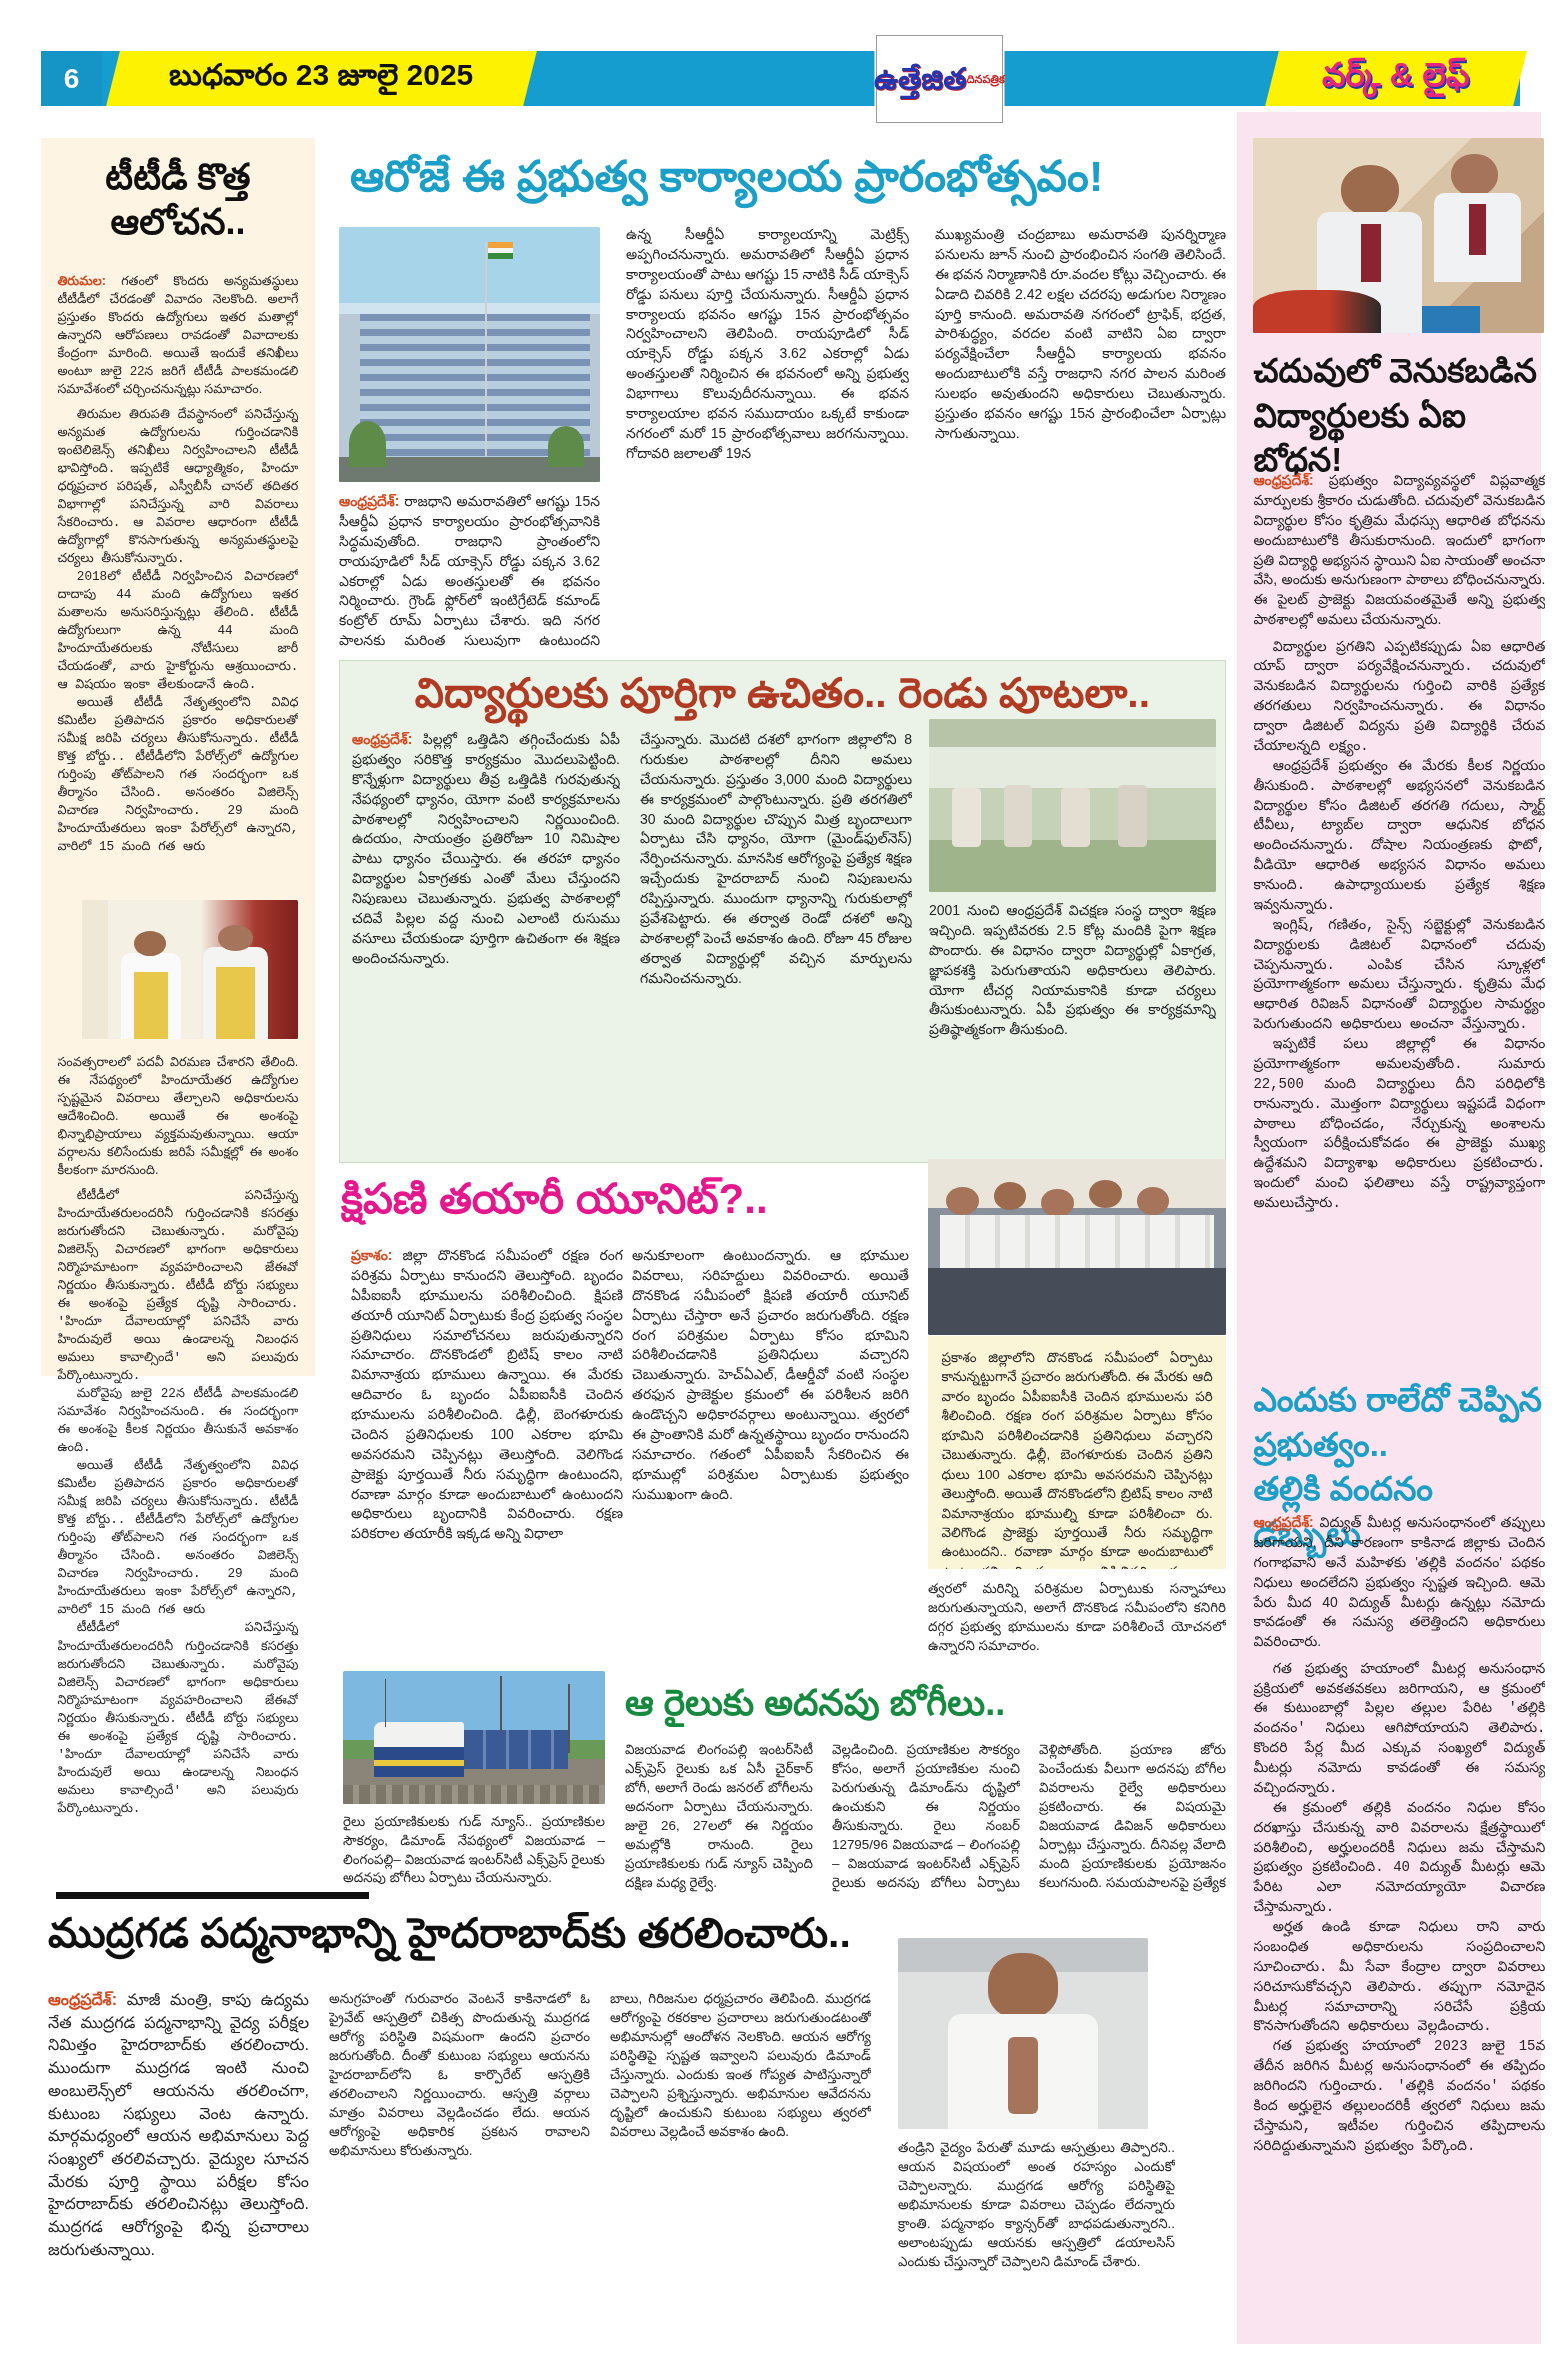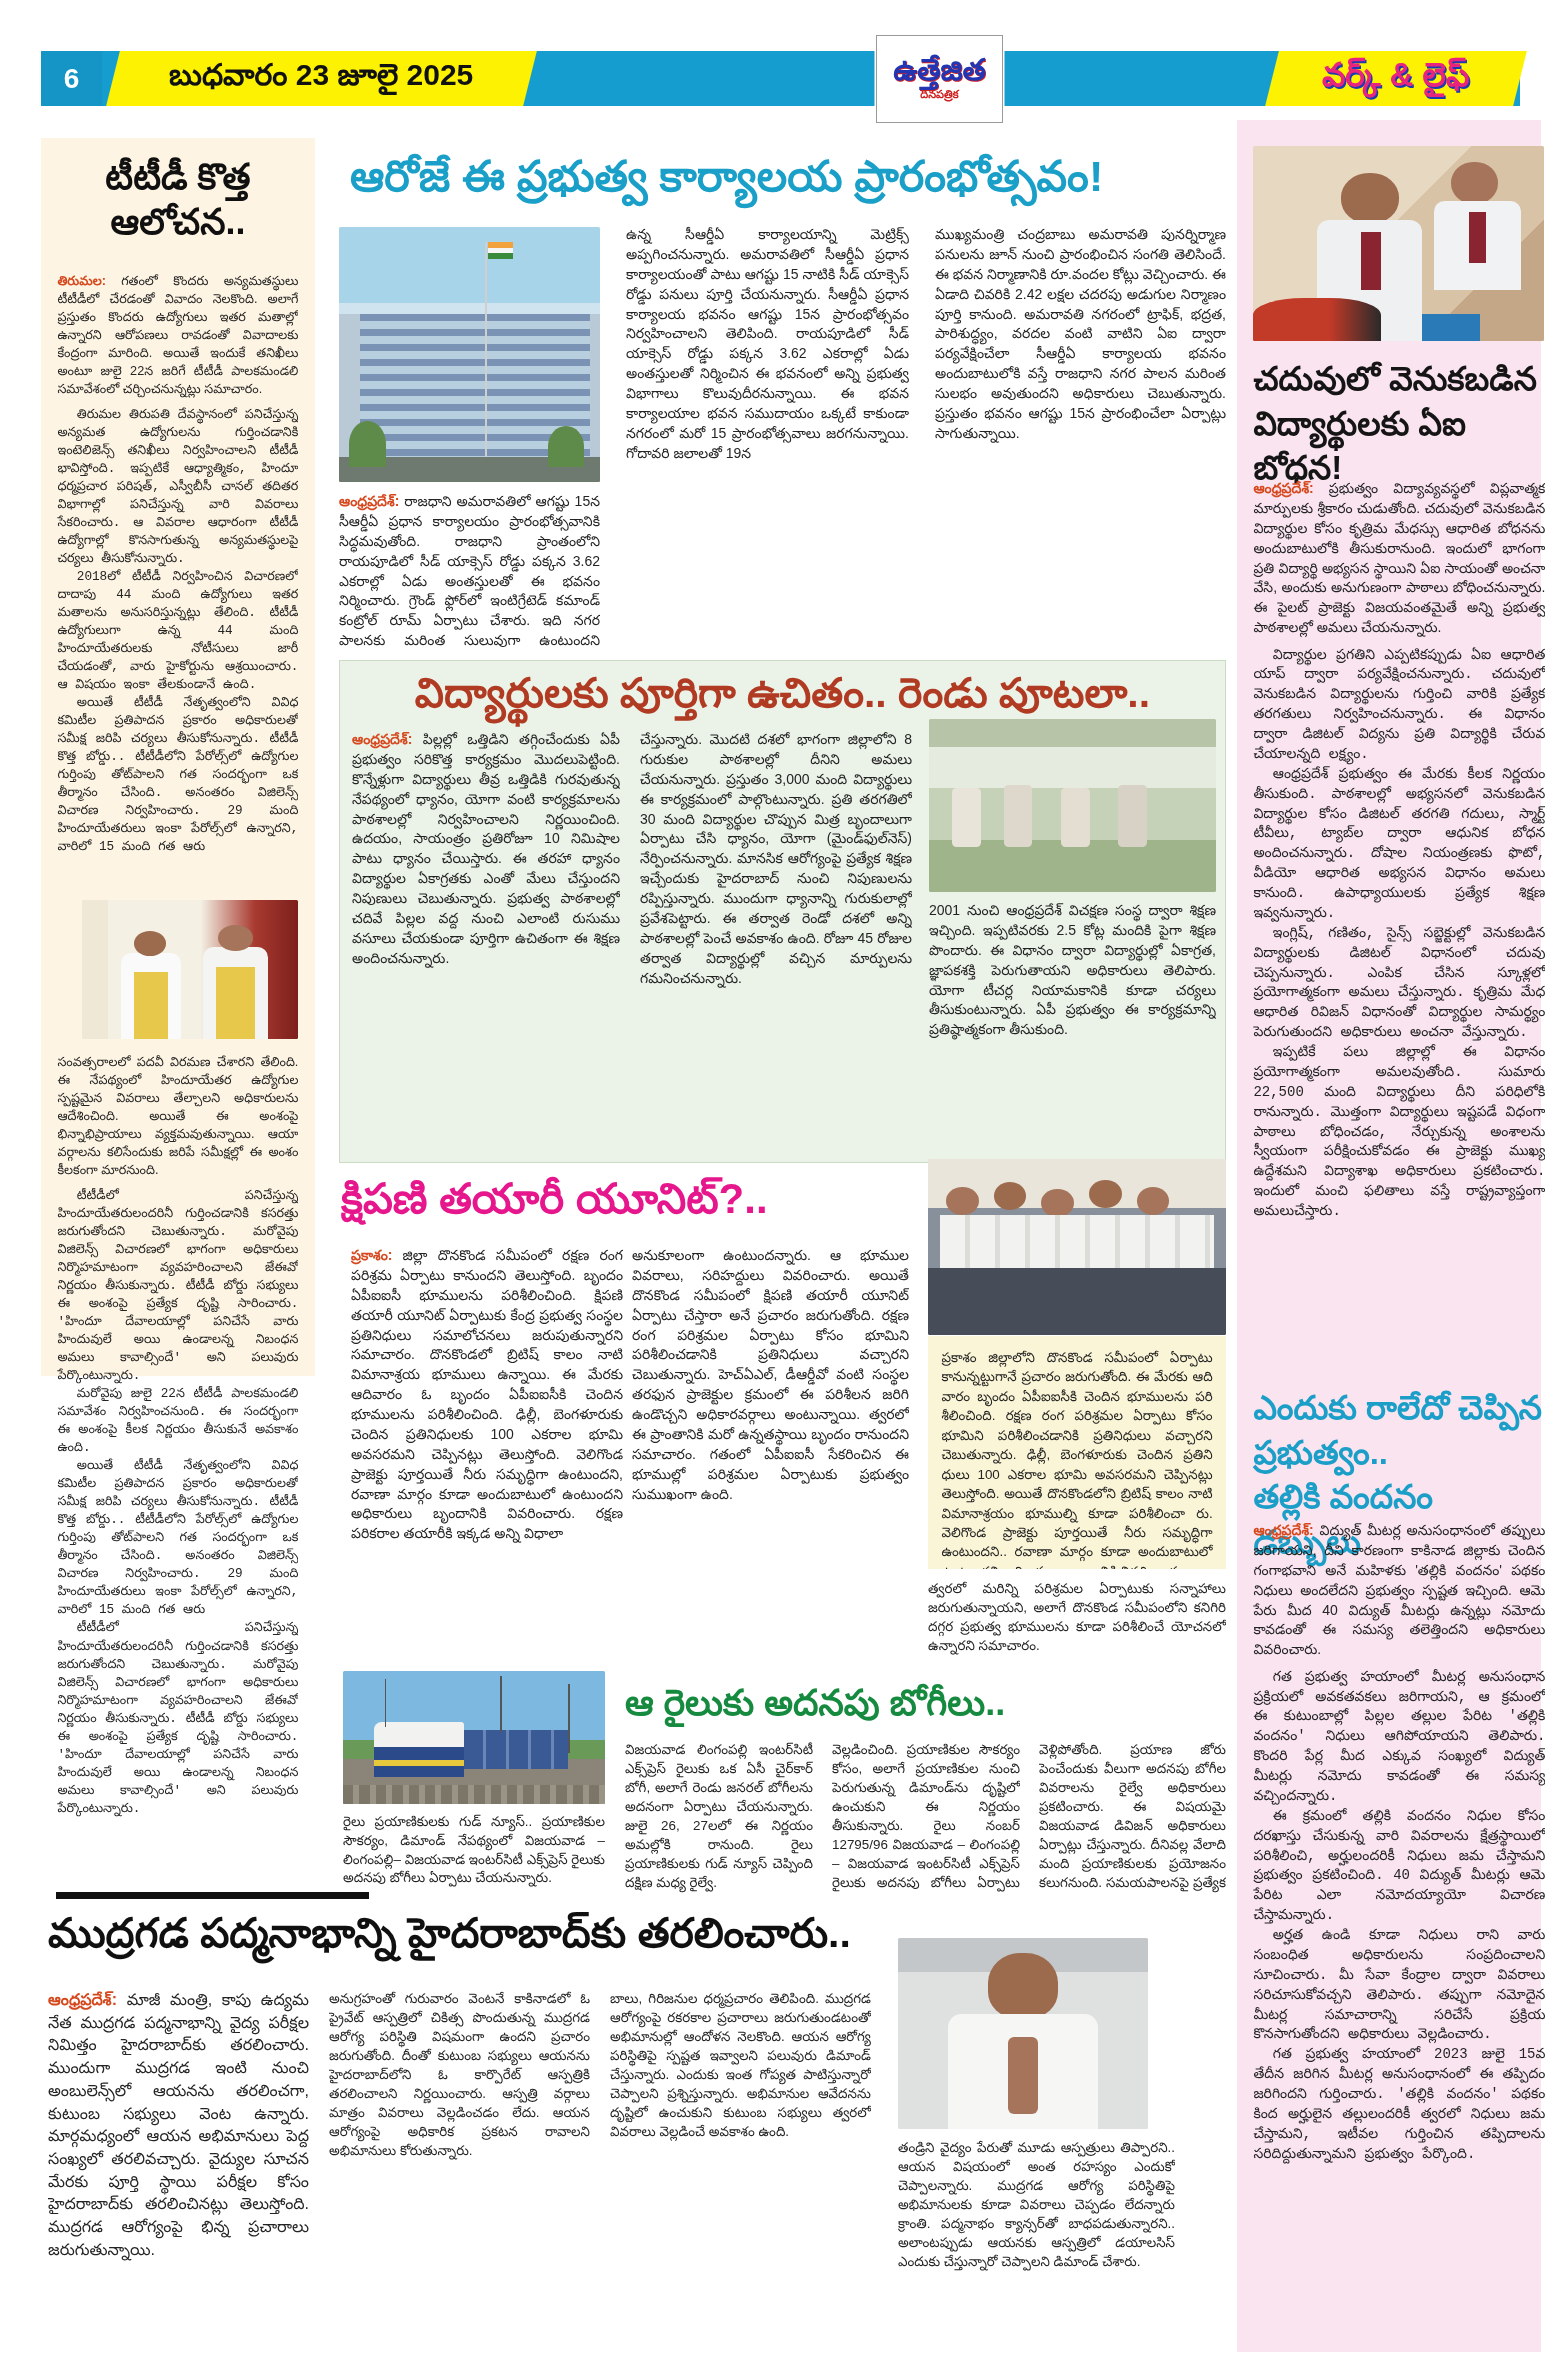--- a/index.html
+++ b/index.html
@@ -9,21 +9,21 @@
   }
   .abs{position:absolute;}
   
   .banner{left:41px;top:51px;width:1479px;height:55px;background:#169dd0;}
   .pagenum{left:0;top:0;width:61px;height:55px;background:#1495c6;color:#fff;
     font-size:28px;font-weight:bold;display:flex;align-items:center;justify-content:center;}
   .date-para{left:72px;top:0;width:417px;height:55px;background:#fdf201;
     transform:skewX(-14deg);display:flex;align-items:center;justify-content:center;}
   .date-para span{transform:skewX(14deg);font-size:30px;font-weight:bold;color:#111;}
   .masthead{left:835px;top:-16.4px;width:125px;height:86px;background:#fff;border:0.7px solid #9a9a9a;
-    display:flex;flex-direction:column;align-items:center;justify-content:center;box-shadow:0 0 0 1.5px #fff;text-align:center;}
+    display:flex;flex-direction:row;align-items:center;justify-content:center;box-shadow:0 0 0 1.5px #fff;text-align:center;}
   .masthead .mh-title{font-size:30px;font-weight:bold;color:#2236b4;text-shadow:0.7px 0.7px 0 #d02020;line-height:1;}
   .masthead .mh-sub{font-size:11.2px;color:#d02020;font-weight:bold;margin-top:3px;}
   .sec-para{left:1231px;top:0;width:248px;height:55px;background:#fdf201;transform:skewX(-14deg);
     display:flex;align-items:center;justify-content:center;}
   .sec-para span{transform:skewX(14deg);font-size:33px;font-weight:bold;color:#e8247e;
     text-shadow:1.5px 1.5px 0 #1a3cb0;}
   
   .col{position:absolute;overflow:hidden;text-align:justify;font-size:14px;line-height:1.42;color:#242424;}
   .col p{margin:0 0 7.5px 0;}
   .col p.ind{text-indent:19.4px;margin-bottom:0;font-family:Liberation Mono, monospace;}
@@ -37,21 +37,21 @@
   .h-rail{position:absolute;font-size:36px;font-weight:bold;color:#168a3f;line-height:1.1;}
   .h-mudra{position:absolute;font-size:41px;font-weight:bold;color:#101010;line-height:1.15;}
   .h-left{position:absolute;font-size:36px;font-weight:bold;color:#101010;text-align:center;line-height:1.25;width:100%;}
   .h-right1{position:absolute;font-size:33px;font-weight:bold;color:#151515;line-height:1.35;}
   .h-right2{position:absolute;font-size:33px;font-weight:bold;color:#1b9ec7;line-height:1.35;}
   
   .left-col{left:41px;top:138px;width:274px;height:1238px;background:#fdf4e3;}
   .green-box{left:339px;top:660px;width:887px;height:503px;background:#ebf2e8;border:0.7px solid #cadcc4;box-sizing:border-box;padding-left:28px;}
   .yellow-box{left:928px;top:1336px;width:298px;height:233px;background:#faf5d6;box-sizing:border-box;
     padding:12px 13.4px;overflow:hidden;font-size:13.4px;line-height:1.45;text-align:justify;color:#242424;}
-  .right-col{left:1237px;top:112px;width:304px;height:2232px;background:#f9e4ef;margin-top:8px;}
+  .right-col{left:1237px;top:112px;width:304px;height:2232px;background:#f9e4ef;}
   .black-rule{left:56px;top:1892px;width:313px;height:6.7px;background:#101010;}
 </style>
 </head>
 <body>
 
 <div class="abs banner">
   <div class="abs pagenum">6</div>
   <div class="abs date-para">
     <span>బుధవారం 23 జూలై 2025</span>
   </div>

